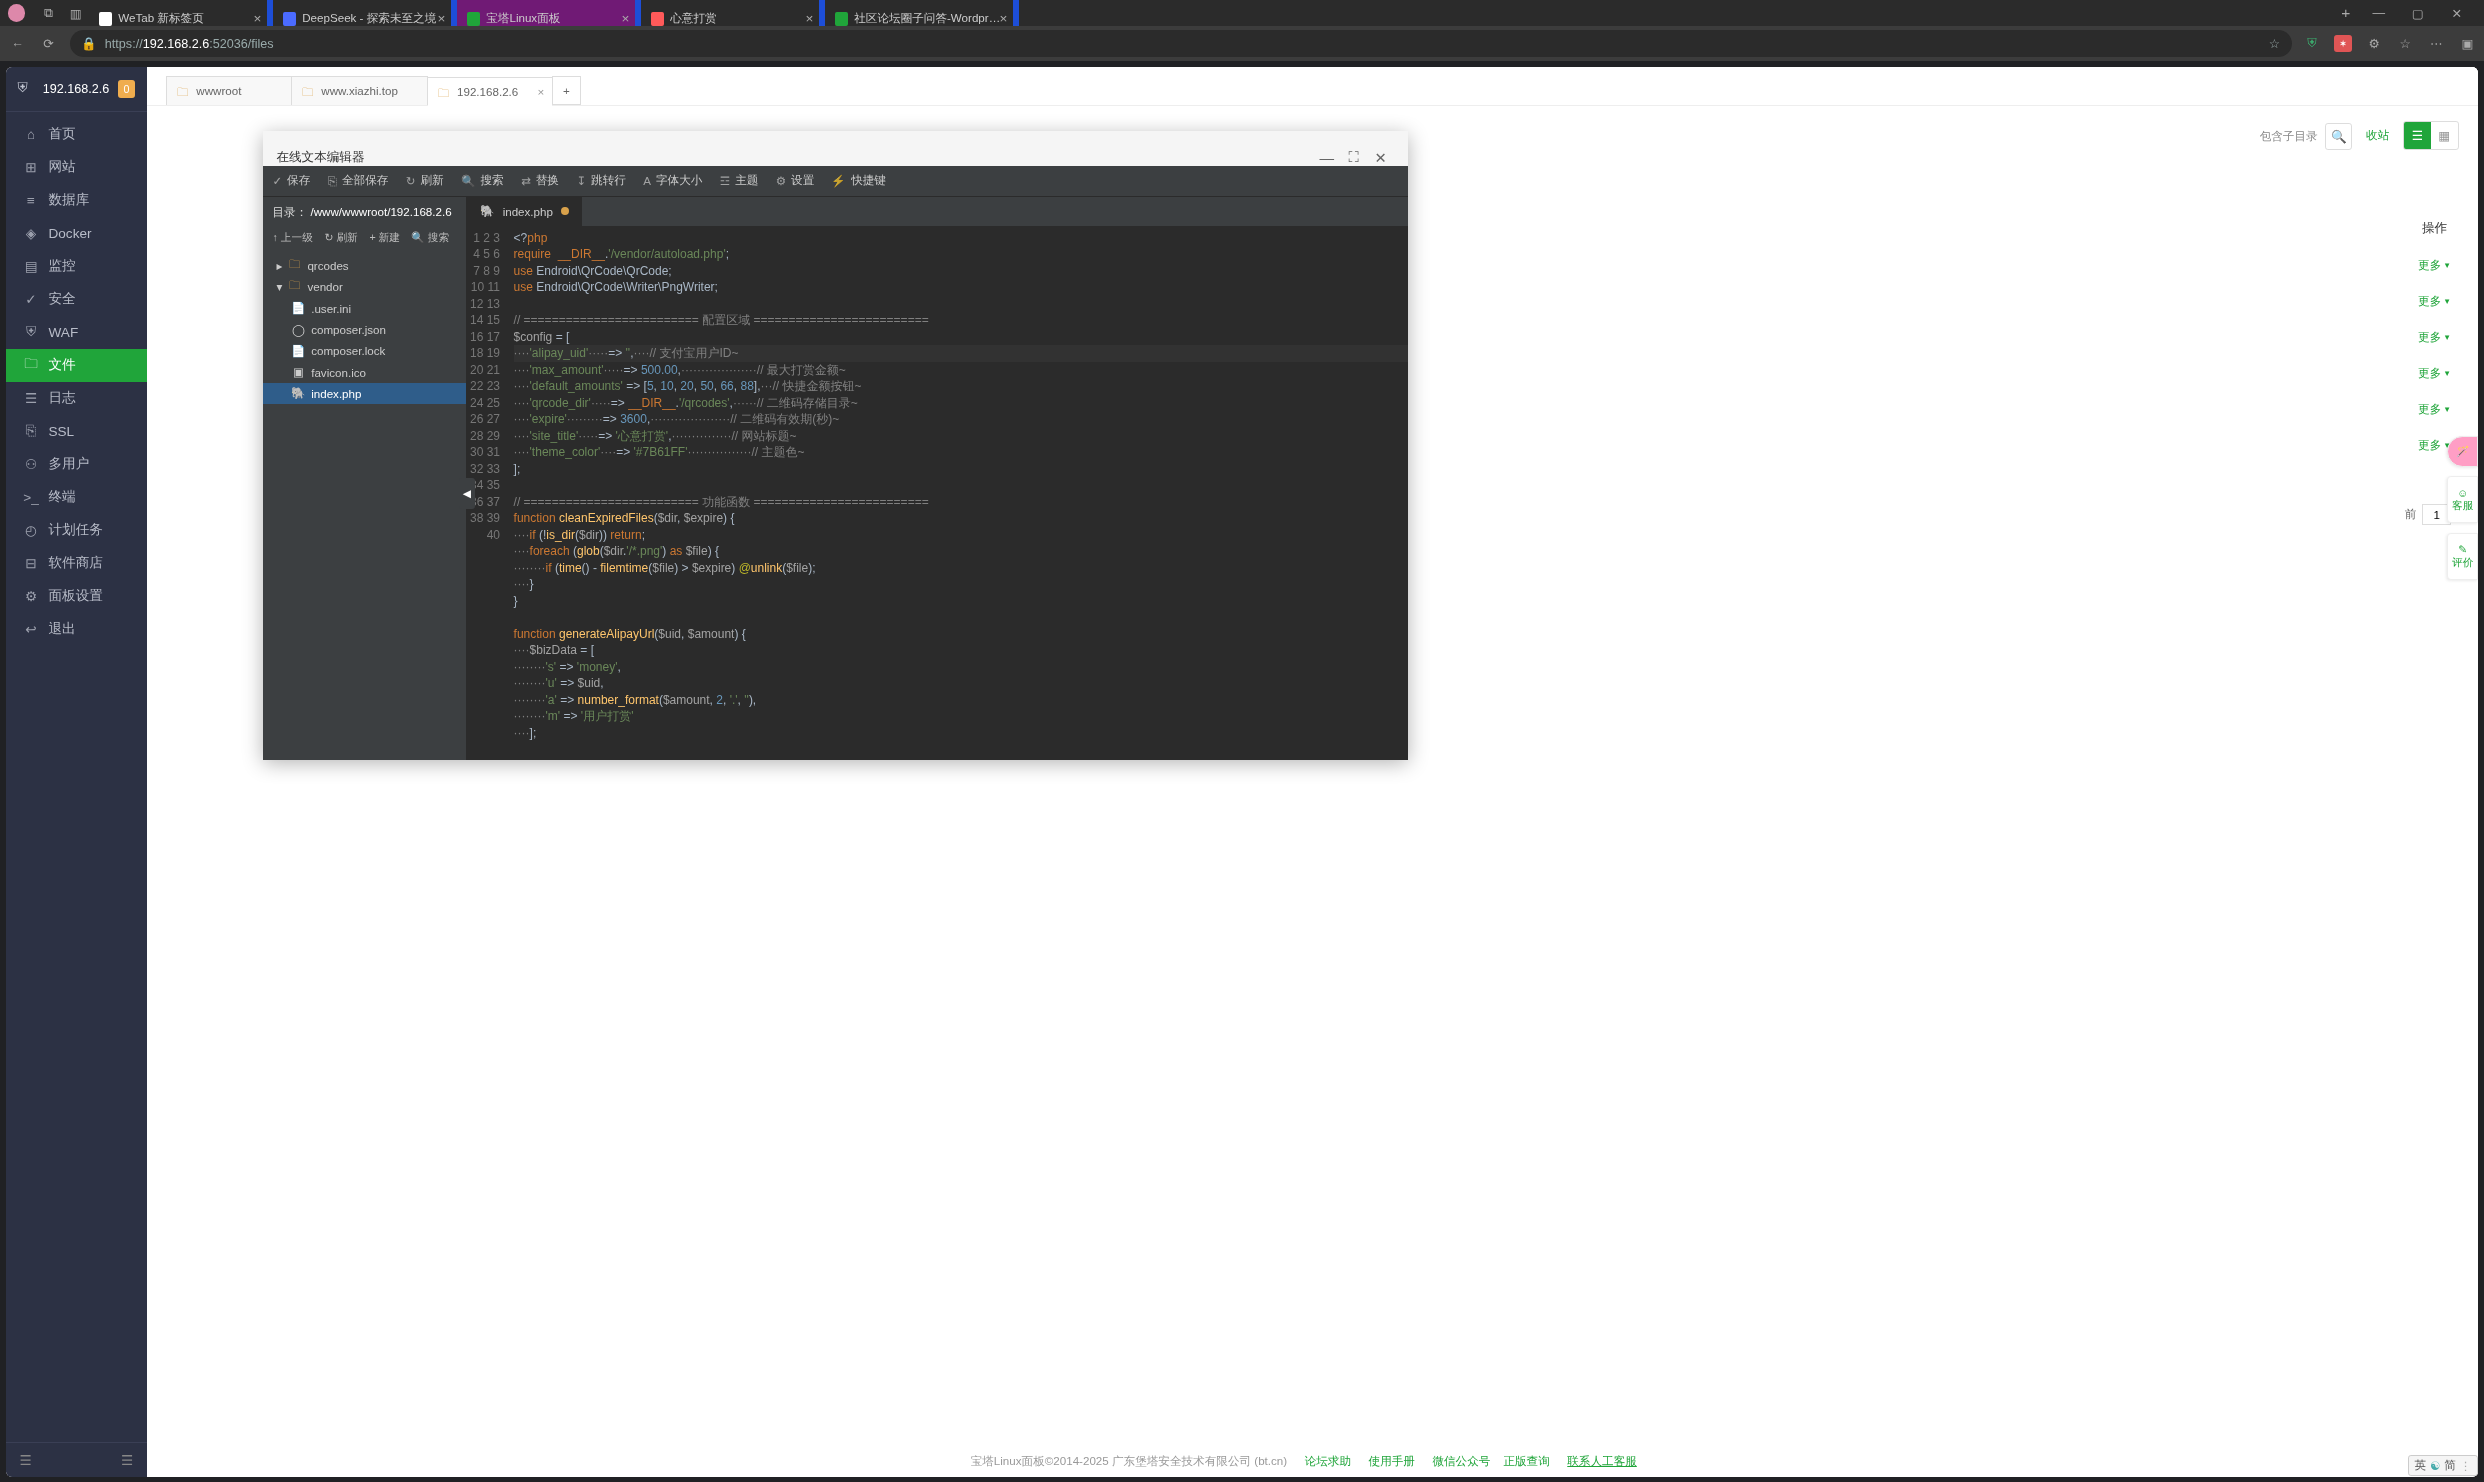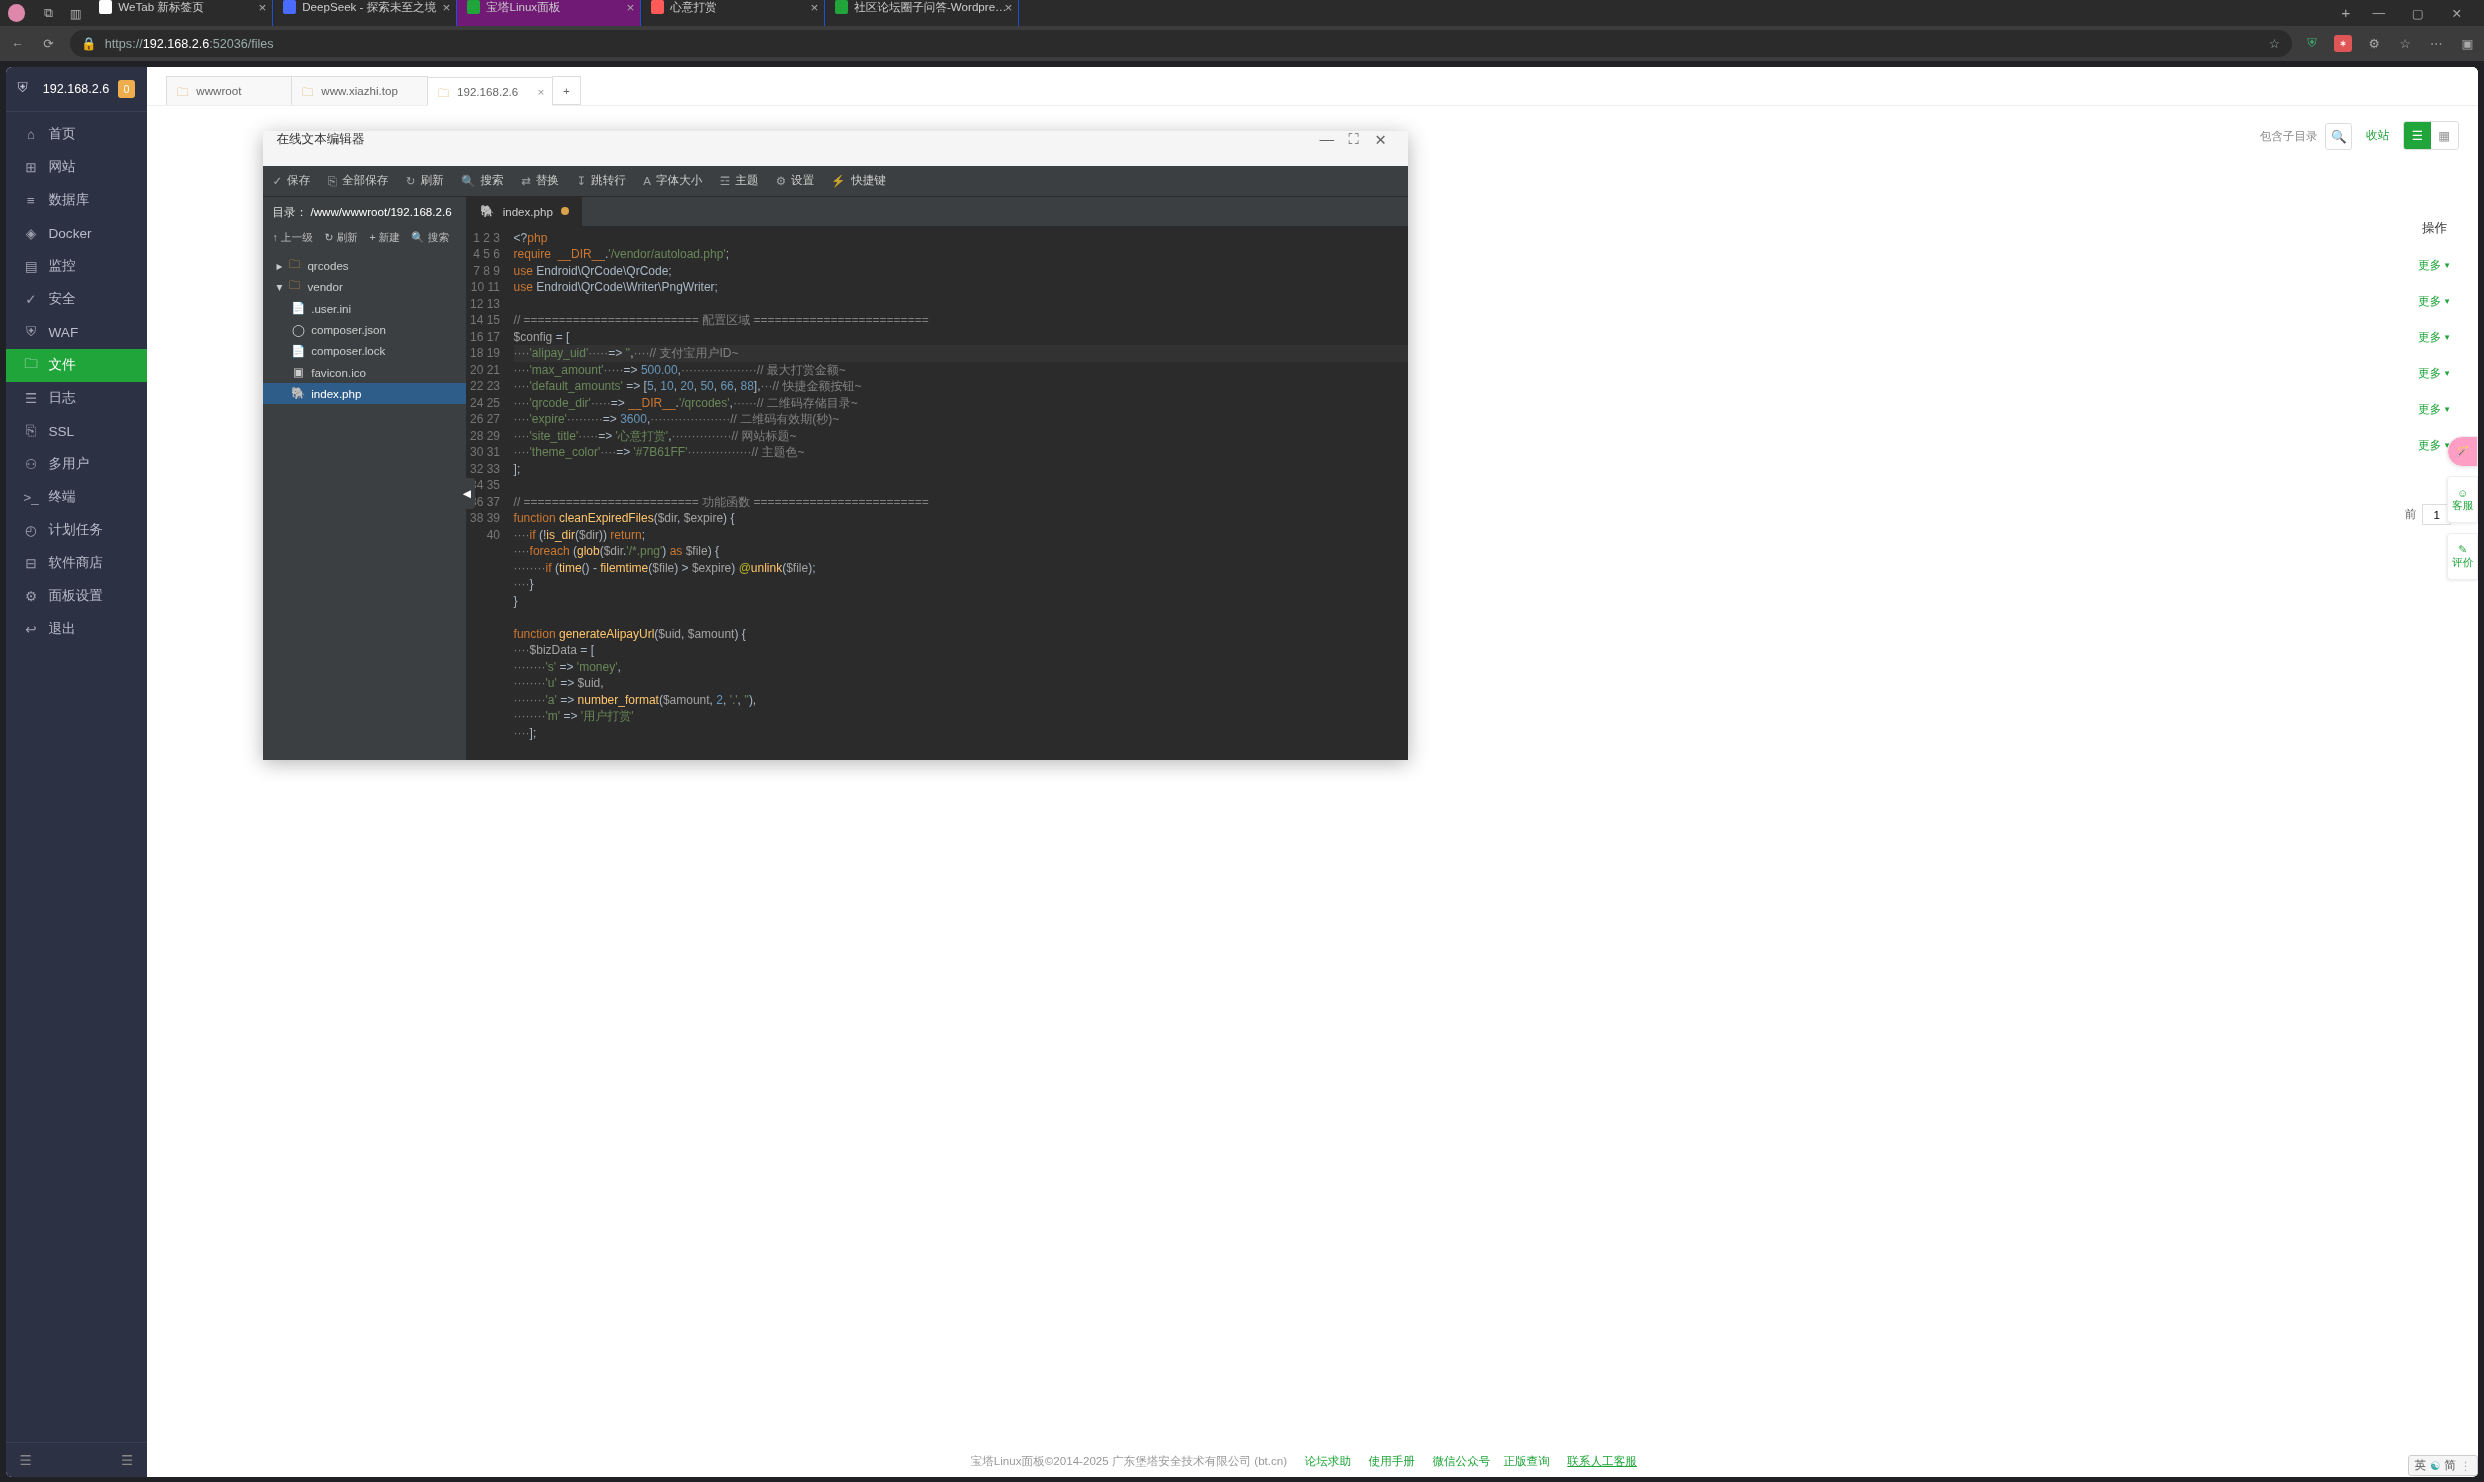--- a/index.html
+++ b/index.html
@@ -1,21 +1,21 @@
 <!DOCTYPE html>
 <html><head>
 <meta charset="utf-8">
 <style>
 *{box-sizing:border-box;margin:0;padding:0;font-family:"Microsoft YaHei",Arial,sans-serif}
 body{background:#1e1e1e;color:#ccc;font-size:12.6px;overflow:hidden;width:2484px;height:1483px;transform-origin:top left}
 .browser-chrome{background:#2b2b2b;height:26px;display:flex;align-items:center;padding:0 7.8px}
 .browser-chrome .avatar{width:17.5px;height:17.5px;border-radius:50%;background:#d8a;margin-right:9.7px}
 .browser-chrome .winicon{width:15.5px;height:15.5px;margin:0 5.8px;display:flex;align-items:center;justify-content:center;color:#aaa}
 .tabs-row{display:flex;flex:1;height:26px}
-.tab{display:flex;align-items:flex-start;padding:0 9.7px;min-width:184px;max-width:194px;color:#ccc;font-size:11.6px;border-right:1px solid #1d4ed8;position:relative}
+.tab{display:flex;align-items:flex-end;padding:0 9.7px;min-width:184px;max-width:194px;color:#ccc;font-size:11.6px;border-right:6px solid #1d4ed8;position:relative}
 .tab.active{background:#701a75}
 .tab .favicon{width:13.6px;height:13.6px;margin-right:5.8px;border-radius:1.9px}
 .tab .close{position:absolute;right:5.8px;color:#aaa;font-size:13.6px}
 .tab .title{white-space:nowrap;overflow:hidden;text-overflow:ellipsis;flex:1}
 .newtab{width:27px;display:flex;align-items:center;justify-content:center;color:#aaa;font-size:15.5px}
 .win-controls{display:flex;margin-left:auto}
 .win-controls div{width:39px;height:26px;display:flex;align-items:center;justify-content:center;color:#aaa}
 .addr-bar{background:#3c3c3c;height:35px;display:flex;align-items:center;padding:0 7.8px;gap:11.6px}
 .addr-bar .navbtn{width:19.4px;height:19.4px;color:#aaa;display:flex;align-items:center;justify-content:center}
 .addr-field{flex:1;background:#2b2b2b;height:27px;border-radius:13.6px;display:flex;align-items:center;padding:0 11.6px;color:#ccc;font-size:12.6px}
@@ -59,21 +59,21 @@
 .pagination{position:absolute;right:9.7px;top:437px;display:flex;align-items:center;gap:5.8px;font-size:11.6px;color:#666}
 .pagination input{width:29px;height:21.3px;border:1px solid #ddd;text-align:center;font-size:11.6px}
 .footer{position:absolute;bottom:7.8px;left:0;right:0;text-align:center;font-size:11.6px;color:#888;display:flex;justify-content:center;gap:17.5px}
 .footer .copy{color:#999}
 .footer a{color:#20a53a}
 .side-widgets{position:absolute;right:0;top:369px;display:flex;flex-direction:column;gap:9.7px}
 .side-widgets .w{width:31px;height:47px;background:#fff;border:1px solid #eee;border-radius:3.9px 0 0 3.9px;display:flex;flex-direction:column;align-items:center;justify-content:center;font-size:10.7px;color:#20a53a;box-shadow:-1px 1px 2.9px rgba(0,0,0,.08)}
 .side-widgets .w.pink{background:#ff9ec5;color:#fff;border-radius:15.5px 0 0 15.5px;height:31px}
 
 .editor-modal{position:absolute;left:116px;top:64px;width:1145px;height:629px;background:#3c3f41;display:flex;flex-direction:column;box-shadow:0 3.9px 19.4px rgba(0,0,0,.3);z-index:10}
-.editor-title{height:35px;background:#f5f5f5;color:#333;display:flex;align-items:flex-start;padding:0 13.6px;font-size:12.6px}
+.editor-title{height:35px;background:#f5f5f5;color:#333;display:flex;align-items:flex-end;padding:0 13.6px;font-size:12.6px}
 .editor-title .spacer{flex:1}
 .editor-title .wbtn{width:27px;text-align:center;color:#666;font-size:14.6px;cursor:pointer}
 .editor-toolbar{height:31px;background:#3c3f41;border-bottom:1px solid #2b2b2b;display:flex;align-items:center;padding:0 9.7px;gap:17.5px;color:#ccc;font-size:11.6px}
 .editor-toolbar .tbtn{display:flex;align-items:center;gap:4.9px;cursor:pointer}
 .editor-toolbar .tbtn .ti{opacity:.7}
 .editor-body{flex:1;display:flex;background:#2b2b2b;overflow:hidden}
 .file-panel{width:204px;background:#3c3f41;border-right:1px solid #2b2b2b;display:flex;flex-direction:column;color:#ccc;font-size:11.6px}
 .file-panel .path{padding:7.8px 9.7px;font-size:11.6px;color:#ddd}
 .file-panel .actions{display:flex;gap:11.6px;padding:3.9px 9.7px 5.8px;font-size:10.7px;color:#bbb}
 .file-panel .actions span{cursor:pointer}

